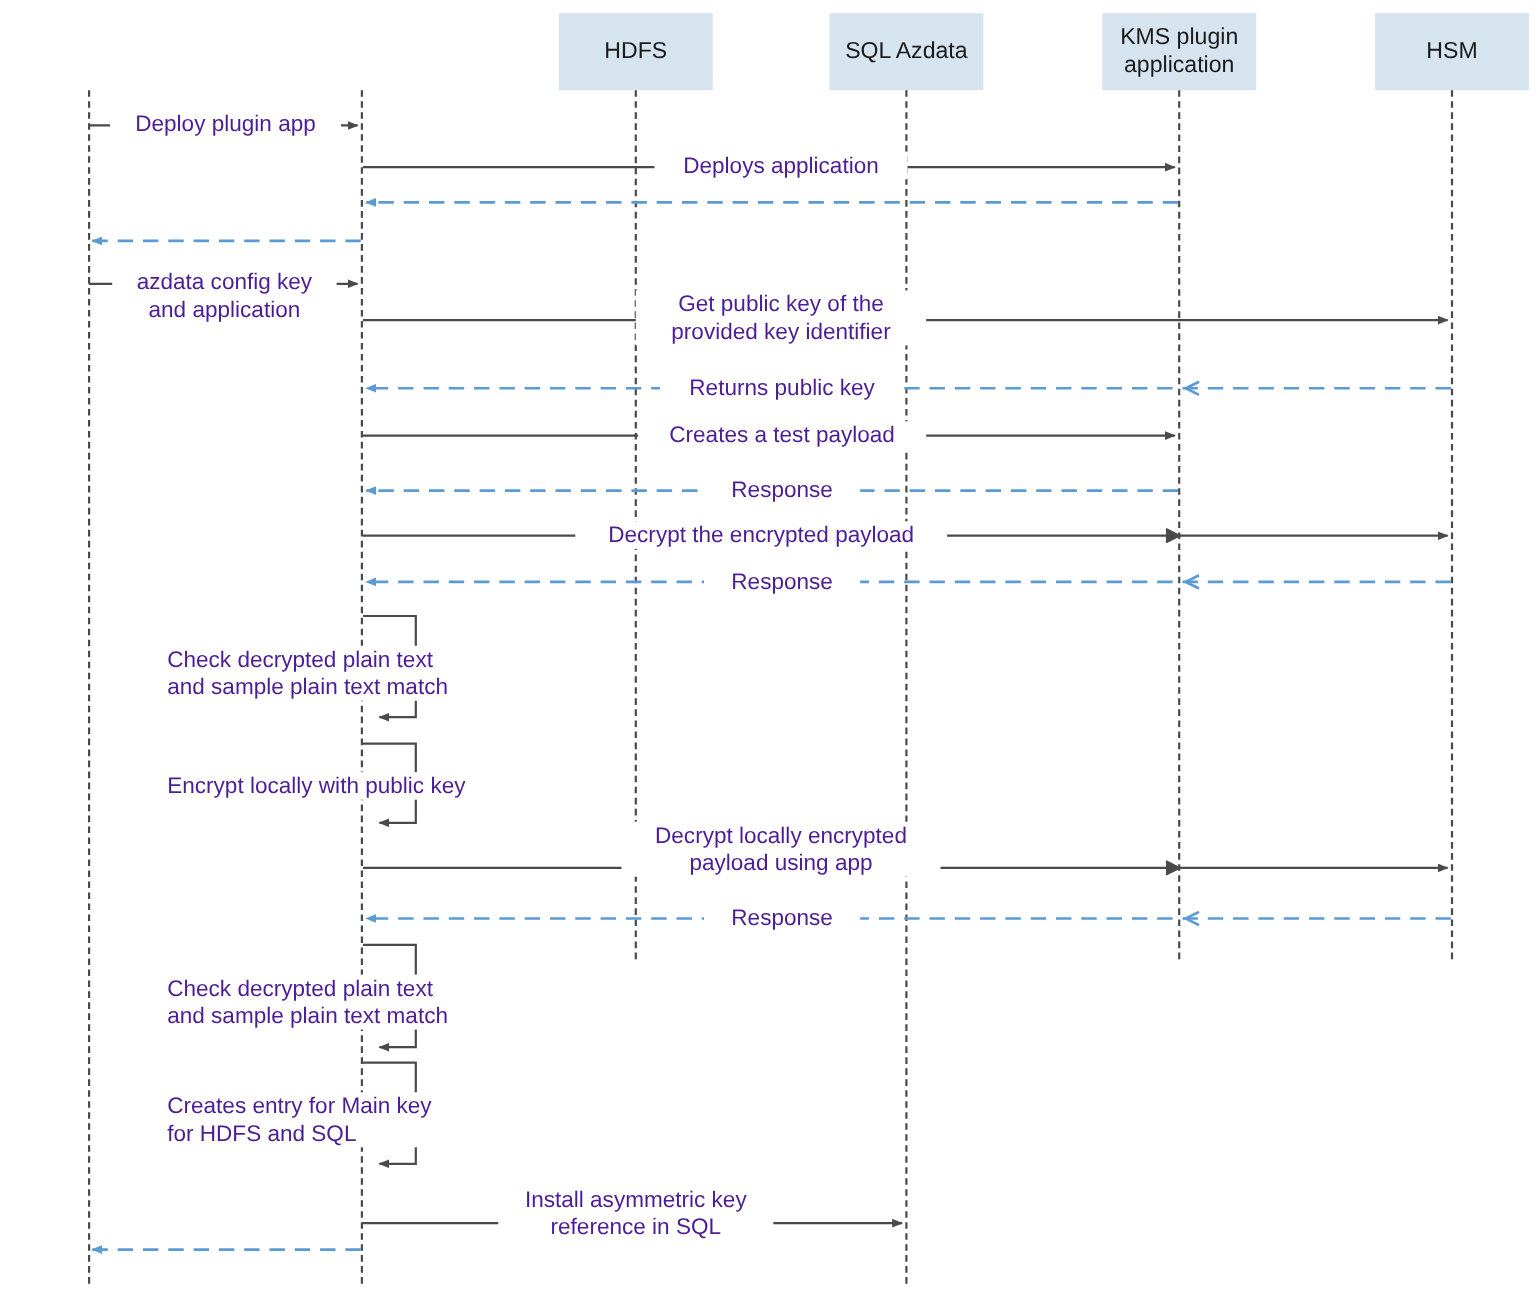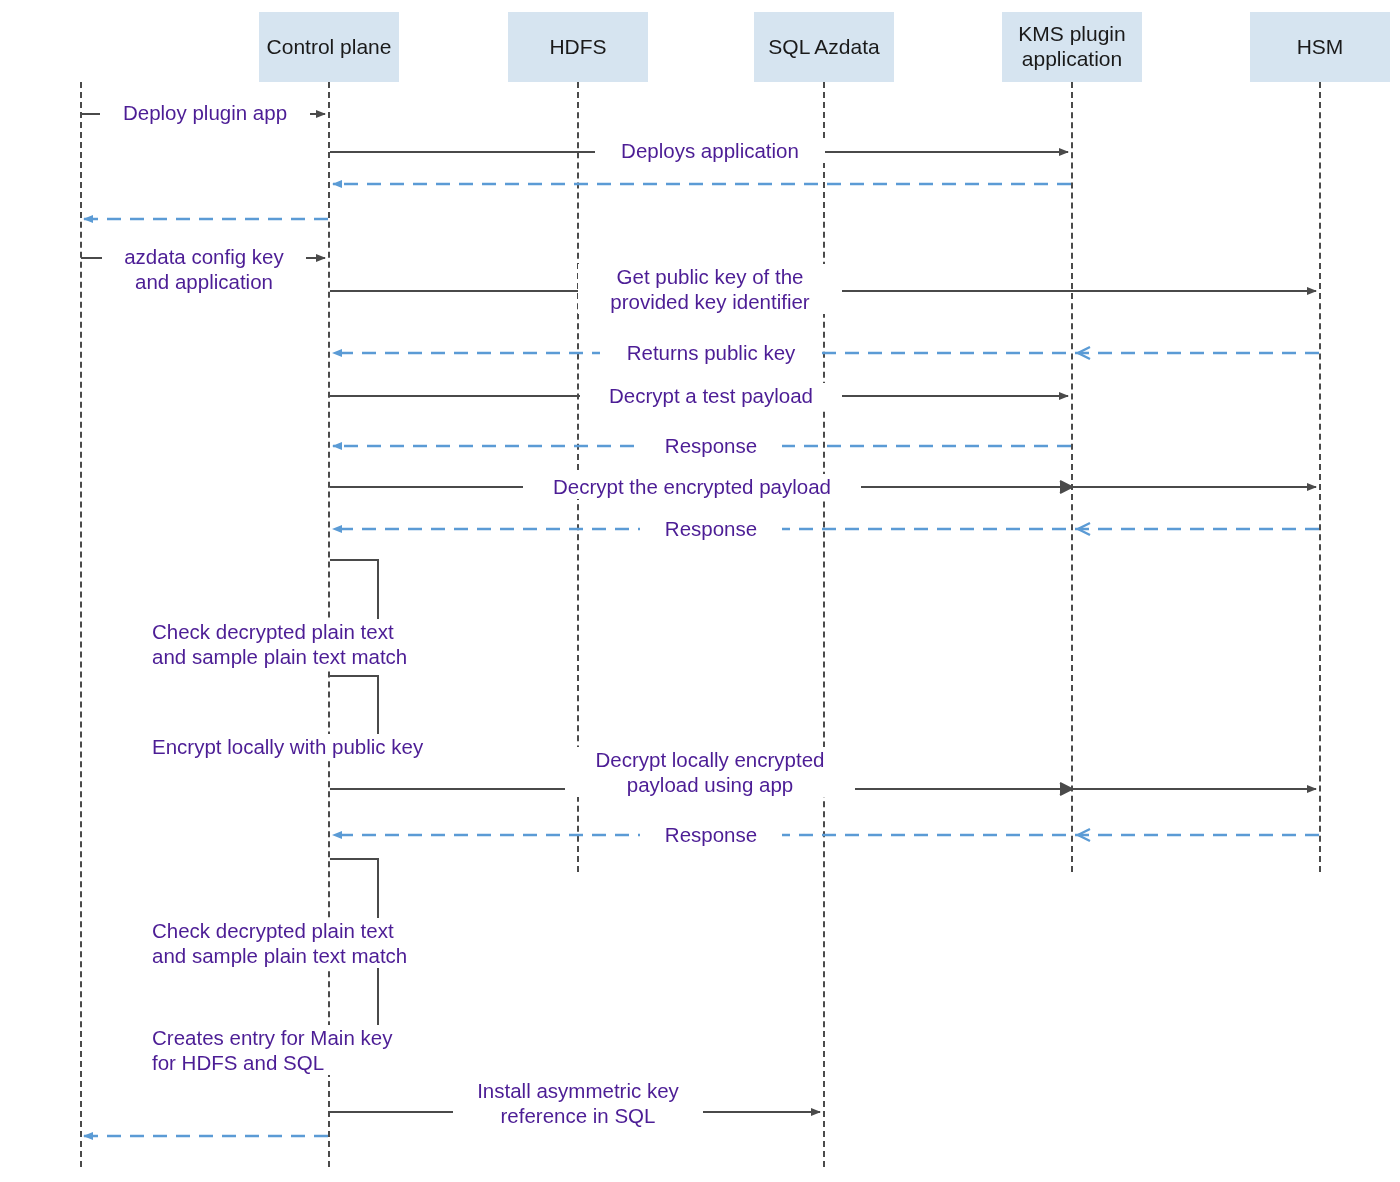--- a/index.html
+++ b/index.html
@@ -42,40 +42,35 @@
     line-height: 1.22;
     color: #4c1d95;
     text-align: center;
     background: #ffffff;
     padding: 0 6px;
     box-sizing: border-box;
     white-space: pre-line;
   }
   .msg-label.left-align {
     text-align: left;
-    margin-top: 32px;
   }
   .arrow-svg {
     position: absolute;
     left: 0;
     top: 0;
     width: 1400px;
     height: 1182px;
     pointer-events: none;
   }
 </style>
 </head>
 <body>
 
 <div id="diagram">
 
-  <div class="lifeline-box" style="left:259px; top:12px; width:140px; height:70px;">
-    <span>Control
-plane</span>
-  </div>
   <div class="lifeline-box" style="left:508px; top:12px; width:140px; height:70px;">
     <span>HDFS</span>
   </div>
   <div class="lifeline-box" style="left:754px; top:12px; width:140px; height:70px;">
     <span>SQL
 Azdata</span>
   </div>
   <div class="lifeline-box" style="left:1002px; top:12px; width:140px; height:70px;">
     <span>KMS plugin
 application</span>
@@ -150,21 +145,21 @@
   <div class="msg-label" style="left:595px; top:138px; width:230px;">Deploys application</div>
 
   <div class="msg-label" style="left:102px; top:244px; width:204px;">azdata config key
 and application</div>
 
   <div class="msg-label" style="left:578px; top:264px; width:264px;">Get public key of the
 provided key identifier</div>
 
   <div class="msg-label" style="left:600px; top:340px; width:222px;">Returns public key</div>
 
-  <div class="msg-label" style="left:580px; top:383px; width:262px;">Decrypt a test payload</div>
+  <div class="msg-label" style="left:580px; top:383px; width:262px;">Creates a test payload</div>
 
   <div class="msg-label" style="left:640px; top:433px; width:142px;">Response</div>
 
   <div class="msg-label" style="left:523px; top:474px; width:338px;">Decrypt the encrypted payload</div>
 
   <div class="msg-label" style="left:640px; top:516px; width:142px;">Response</div>
 
   <div class="msg-label left-align" style="left:146px; top:587px; width:310px;">Check decrypted plain text
 and sample plain text match</div>
 

